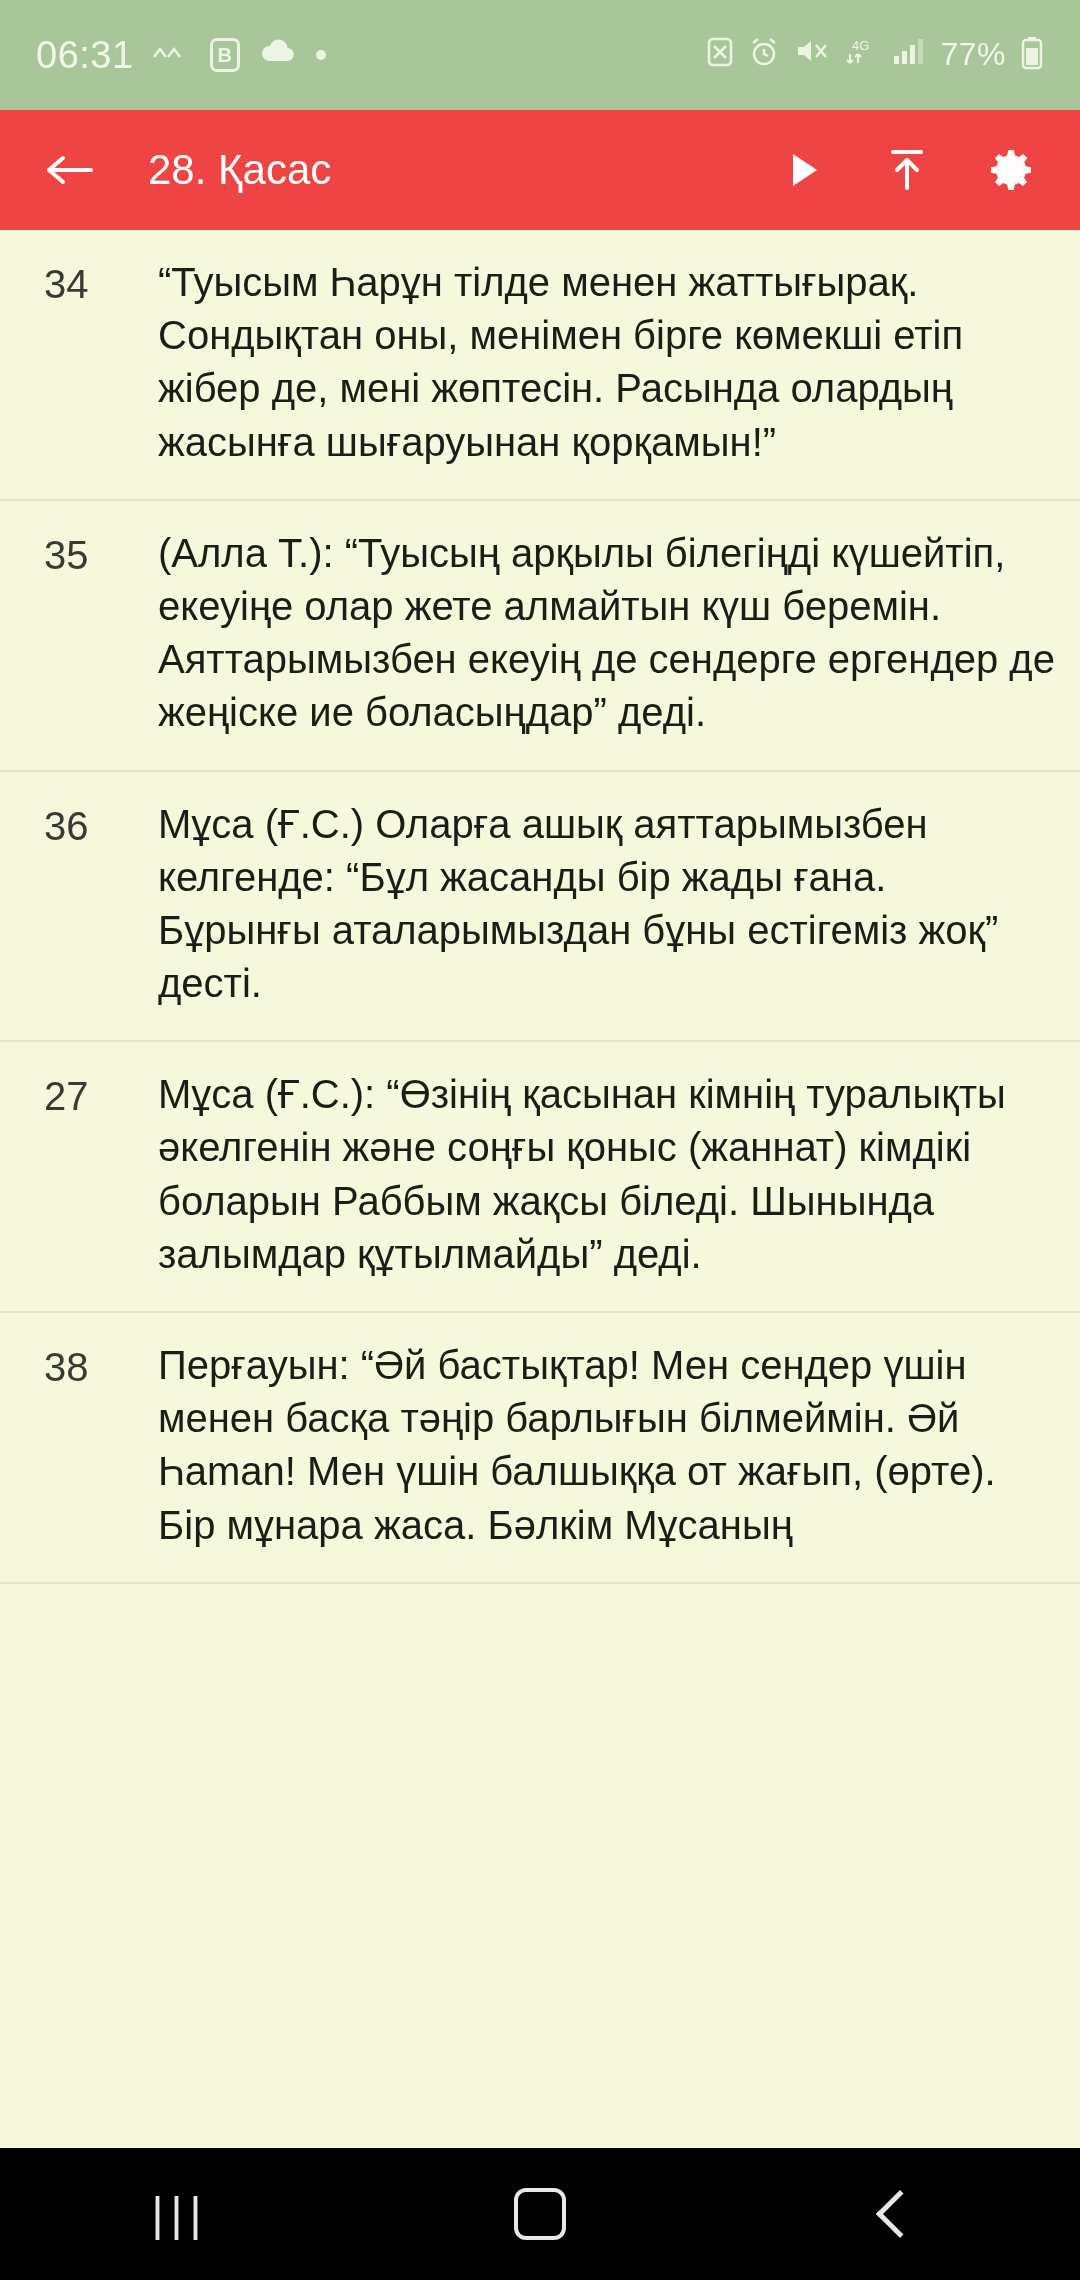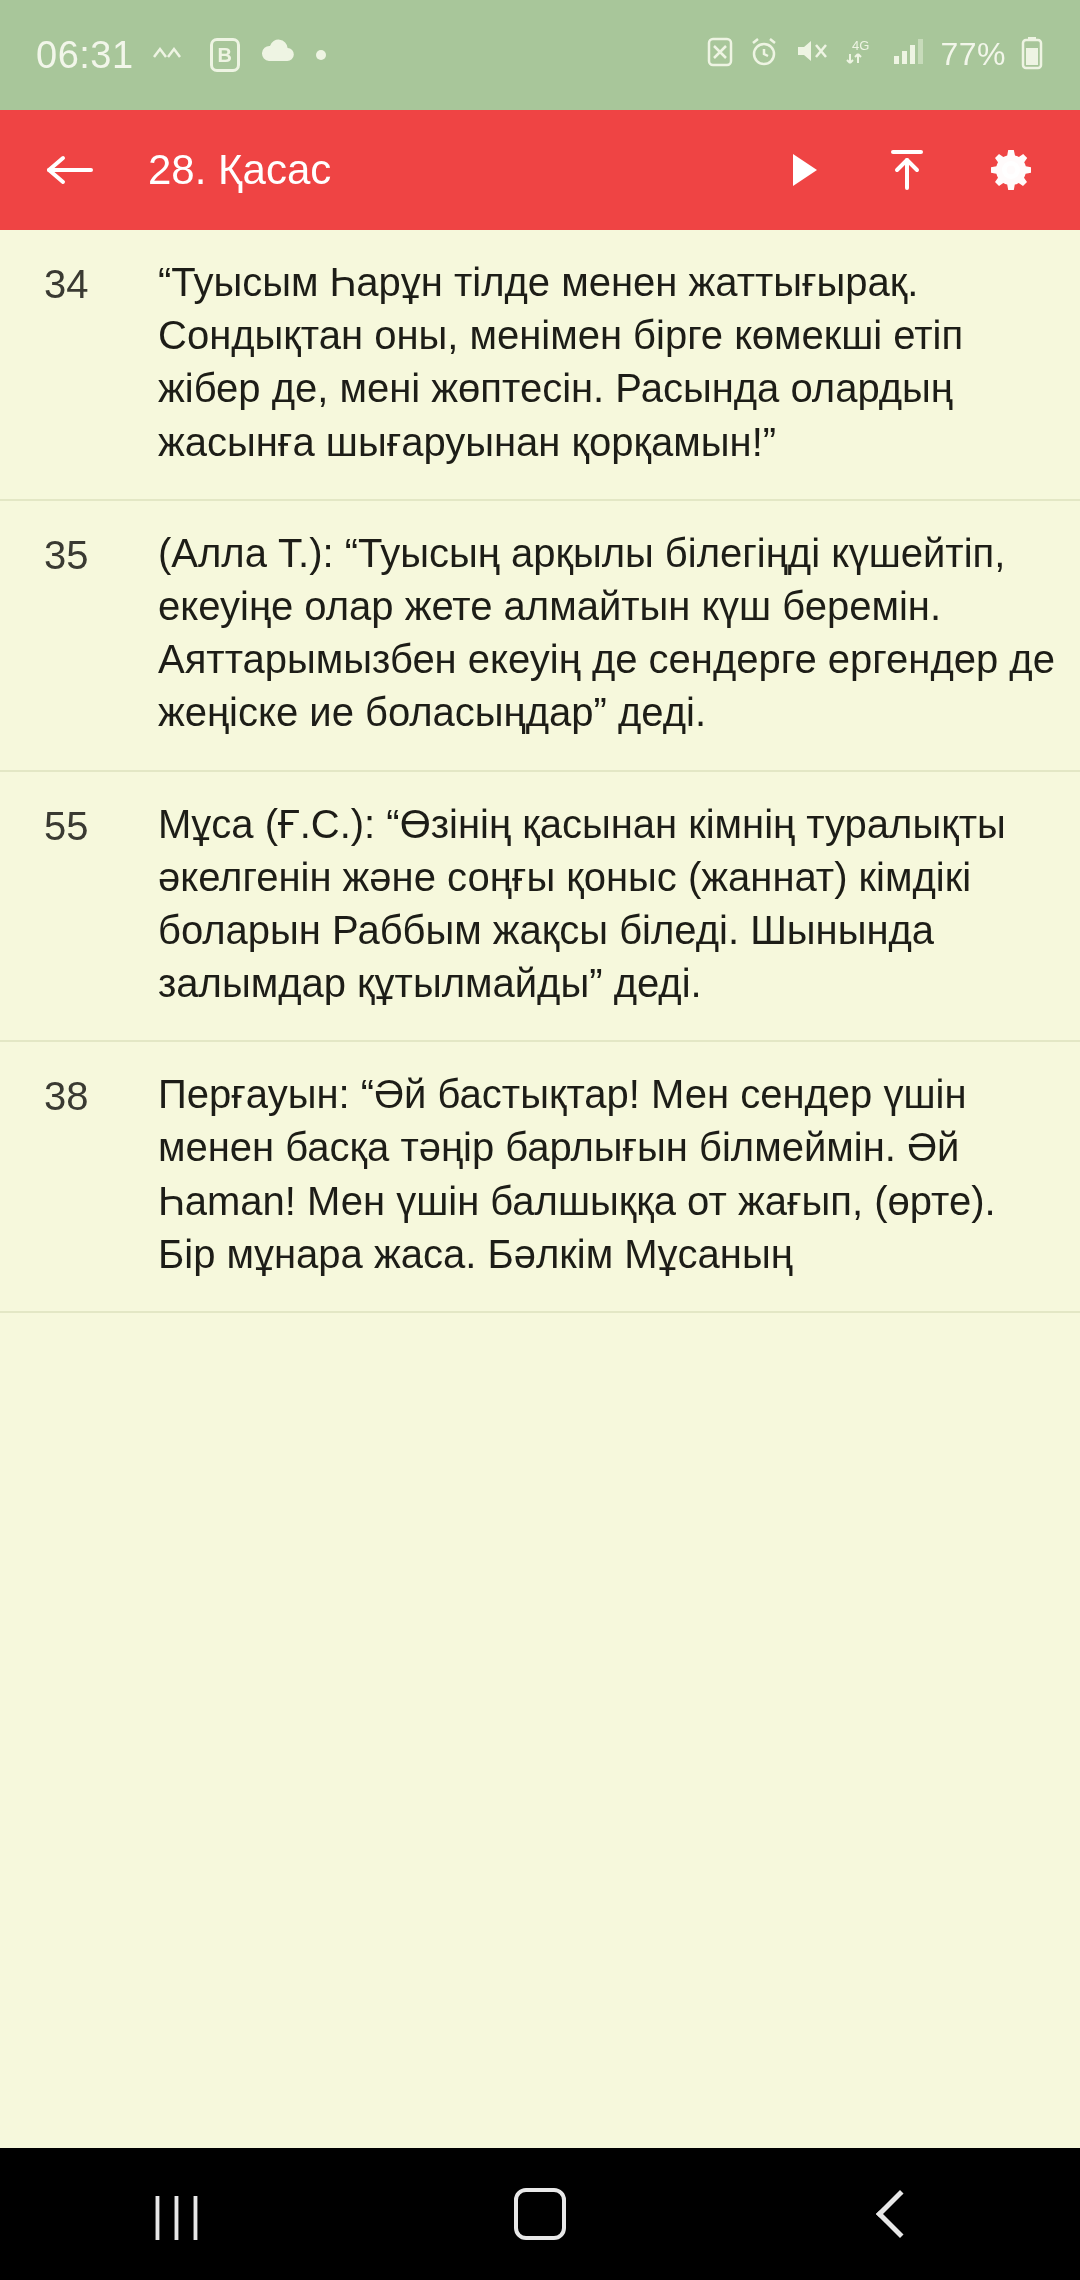--- a/index.html
+++ b/index.html
@@ -261,23 +261,27 @@
     <div class="verse-row">
       <div class="verse-num">34</div>
       <div class="verse-text">“Туысым Һaрұн тілде менен жаттығырақ. Сондықтан оны, менімен бірге көмекші етіп жібер де, мені жөптесін. Расында олардың жасынға шығаруынан қорқамын!”</div>
     </div>
 
     <div class="verse-row">
       <div class="verse-num">35</div>
       <div class="verse-text">(Алла Т.): “Туысың арқылы білегіңді күшейтіп, екеуіңе олар жете алмайтын күш беремін. Аяттарымызбен екеуің де сендерге ергендер де жеңіске ие боласыңдар” деді.</div>
     </div>
 
-
-    <div class="verse-row">
-      <div class="verse-num">55</div>
+    <div class="verse-row">
+      <div class="verse-num">36</div>
+      <div class="verse-text">Мұса (Ғ.С.) Оларға ашық аяттарымызбен келгенде: “Бұл жасанды бір жады ғана. Бұрынғы аталарымыздан бұны естігеміз жоқ” десті.</div>
+    </div>
+
+    <div class="verse-row">
+      <div class="verse-num">27</div>
       <div class="verse-text">Мұса (Ғ.С.): “Өзінің қасынан кімнің туралықты әкелгенін және соңғы қоныс (жаннат) кімдікі боларын Раббым жақсы біледі. Шынында залымдар құтылмайды” деді.</div>
     </div>
 
     <div class="verse-row">
       <div class="verse-num">38</div>
       <div class="verse-text">Перғауын: “Әй бастықтар! Мен сендер үшін менен басқа тәңір барлығын білмеймін. Әй Һaman! Мен үшін балшыққа от жағып, (өрте). Бір мұнара жаса. Бәлкім Мұсаның</div>
     </div>
 
   </div>
 

